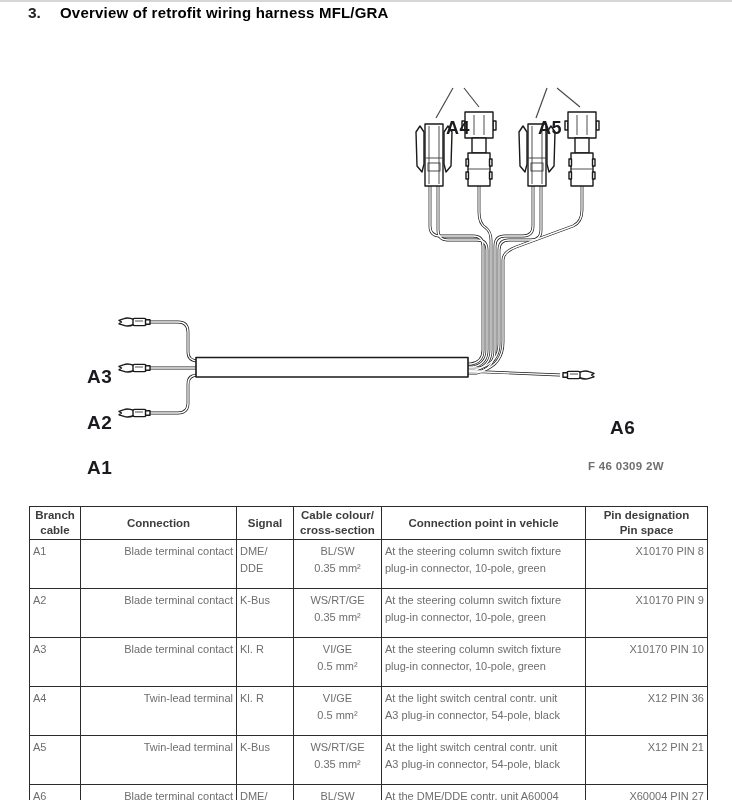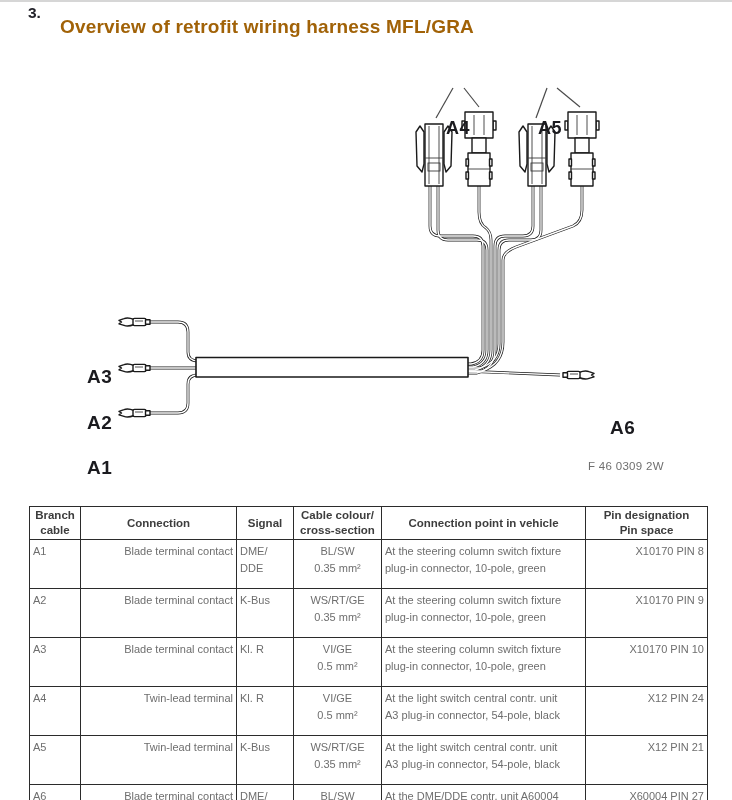--- a/index.html
+++ b/index.html
@@ -3,30 +3,30 @@
 <meta charset="utf-8">
 <style>
   html,body{margin:0;padding:0;}
   body{
     width:732px;height:800px;overflow:hidden;background:#ffffff;
     font-family:"Liberation Sans",sans-serif;position:relative;
   }
   .top-edge{position:absolute;left:0;top:0;width:732px;height:2px;background:#d6d6d6;}
   .title-row{position:absolute;left:0;top:4px;width:732px;}
   .sec-num{position:absolute;left:28px;top:0;font-size:15.5px;font-weight:bold;color:#23232a;}
-  .page-title{position:absolute;left:60px;top:12px;font-size:19px;font-weight:bold;color:#a16207;letter-spacing:.2px;}
+  .page-title{position:absolute;left:60px;top:0;font-size:15px;font-weight:bold;color:#000000;letter-spacing:.2px;}
   .diagram{position:absolute;left:0;top:55px;width:732px;height:445px;}
   .dlabel{position:absolute;font-size:19px;font-weight:bold;color:#1b1b1f;letter-spacing:.5px;}
   #lab-a4{left:446px;top:63px;font-size:18px;}
   #lab-a5{left:538px;top:63px;font-size:18px;}
   #lab-a3{left:87px;top:311px;}
   #lab-a2{left:87px;top:357px;}
   #lab-a1{left:87px;top:402px;}
   #lab-a6{left:610px;top:362px;}
-  .fig-ref{position:absolute;left:588px;top:460px;font-size:11.5px;color:#6f6f6f;letter-spacing:.3px;}
+  .fig-ref{position:absolute;left:588px;top:460px;font-size:11.5px;color:#6f6f6f;letter-spacing:.3px;font-weight:bold;}
   table.spec{
     position:absolute;left:29px;top:506px;width:678px;
     border-collapse:collapse;table-layout:fixed;
     font-size:11px;color:#6e6e6e;
   }
   table.spec th,table.spec td{border:1px solid #2b2b2b;overflow:hidden;}
   table.spec th{
     height:30px;font-size:11.5px;font-weight:bold;color:#3d3d3d;
     text-align:center;vertical-align:middle;white-space:pre-line;line-height:1.3;padding:1px 2px;
   }
@@ -196,21 +196,21 @@
       <td class="c-pin">X10170 PIN 10</td>
     </tr>
     <tr>
       <td class="c-branch">A4</td>
       <td class="c-desig">Twin-lead terminal</td>
       <td class="c-signal">Kl. R</td>
       <td class="c-cable">VI/GE
 0.5 mm²</td>
       <td class="c-conn">At the light switch central contr. unit
 A3 plug-in connector, 54-pole, black</td>
-      <td class="c-pin">X12 PIN 24</td>
+      <td class="c-pin">X12 PIN 36</td>
     </tr>
     <tr>
       <td class="c-branch">A5</td>
       <td class="c-desig">Twin-lead terminal</td>
       <td class="c-signal">K-Bus</td>
       <td class="c-cable">WS/RT/GE
 0.35 mm²</td>
       <td class="c-conn">At the light switch central contr. unit
 A3 plug-in connector, 54-pole, black</td>
       <td class="c-pin">X12 PIN 21</td>

